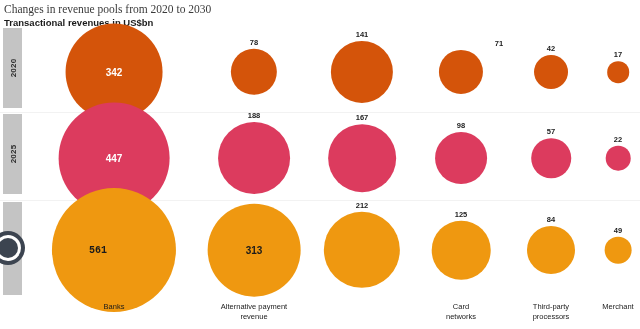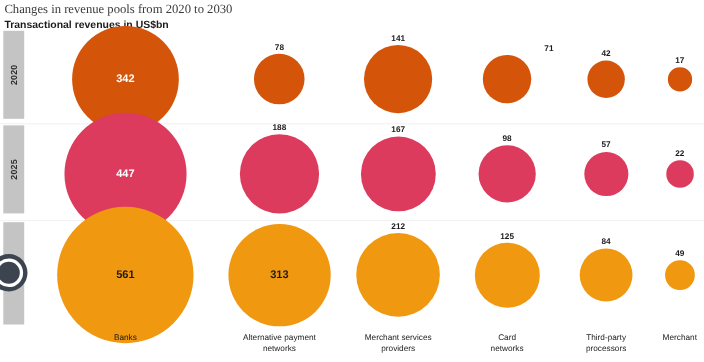--- a/index.html
+++ b/index.html
@@ -187,36 +187,34 @@
       <div class="bubble" title="57" style="width: 39.5611px; height: 39.5611px; left: 551px; top: 130px; background: rgb(220, 59, 94);"></div>
       <div class="bubble-value-out" style="left: 551px; top: 108.219px;">57</div>
       <div class="bubble" title="22" style="width: 24.5778px; height: 24.5778px; left: 618px; top: 130px; background: rgb(220, 59, 94);"></div>
       <div class="bubble-value-out" style="left: 618px; top: 115.711px;">22</div>
       <div class="row-band" style="top: 174px; height: 97px;"></div>
       <div class="row-sep" style="top: 172px;"></div>
       <div class="year-tab" style="top: 174px; height: 93px;">
         <span class="year-label">2030</span>
       </div>
       <div class="bubble" title="561" style="width: 124.112px; height: 124.112px; left: 114px; top: 222px; background: rgb(239, 152, 16);"></div>
-      <div class="bubble-value-in dark" style="left: 114px; top: 222px;">561</div>
+      <div class="bubble-value-in dark" style="left: 98px; top: 222px; font-family: Liberation Mono, monospace;">561</div>
       <div class="bubble" title="313" style="width: 92.7051px; height: 92.7051px; left: 254px; top: 222px; background: rgb(239, 152, 16);"></div>
       <div class="bubble-value-in dark" style="left: 254px; top: 222px;">313</div>
       <div class="bubble" title="212" style="width: 76.2956px; height: 76.2956px; left: 362px; top: 222px; background: rgb(239, 152, 16);"></div>
       <div class="bubble-value-out" style="left: 362px; top: 181.852px;">212</div>
       <div class="bubble" title="125" style="width: 58.585px; height: 58.585px; left: 461px; top: 222px; background: rgb(239, 152, 16);"></div>
       <div class="bubble-value-out" style="left: 461px; top: 190.708px;">125</div>
       <div class="bubble" title="84" style="width: 48.0254px; height: 48.0254px; left: 551px; top: 222px; background: rgb(239, 152, 16);"></div>
       <div class="bubble-value-out" style="left: 551px; top: 195.987px;">84</div>
       <div class="bubble" title="26" style="width: 26.7189px; height: 26.7189px; left: 618px; top: 222px; background: rgb(239, 152, 16);"></div>
       <div class="bubble-value-out" style="left: 618px; top: 206.641px;">49</div>
       <div class="cat-label" style="left: 114px; top: 274px;">Banks</div>
       <div class="cat-label" style="left: 254px; top: 274px;">Alternative payment
-networks</div>
-      <div class="cat-label" style="left: 362px; top: 274px;">Merchant services
-providers</div>
+revenue</div>
       <div class="cat-label" style="left: 461px; top: 274px;">Card
 networks</div>
       <div class="cat-label" style="left: 551px; top: 274px;">Third-party
 processors</div>
       <div class="cat-label" style="left: 618px; top: 274px;">Merchant</div>
     </div>
 
   <div class="logo-mark">
     <div class="logo-inner"></div>
     <div class="logo-core"></div>

